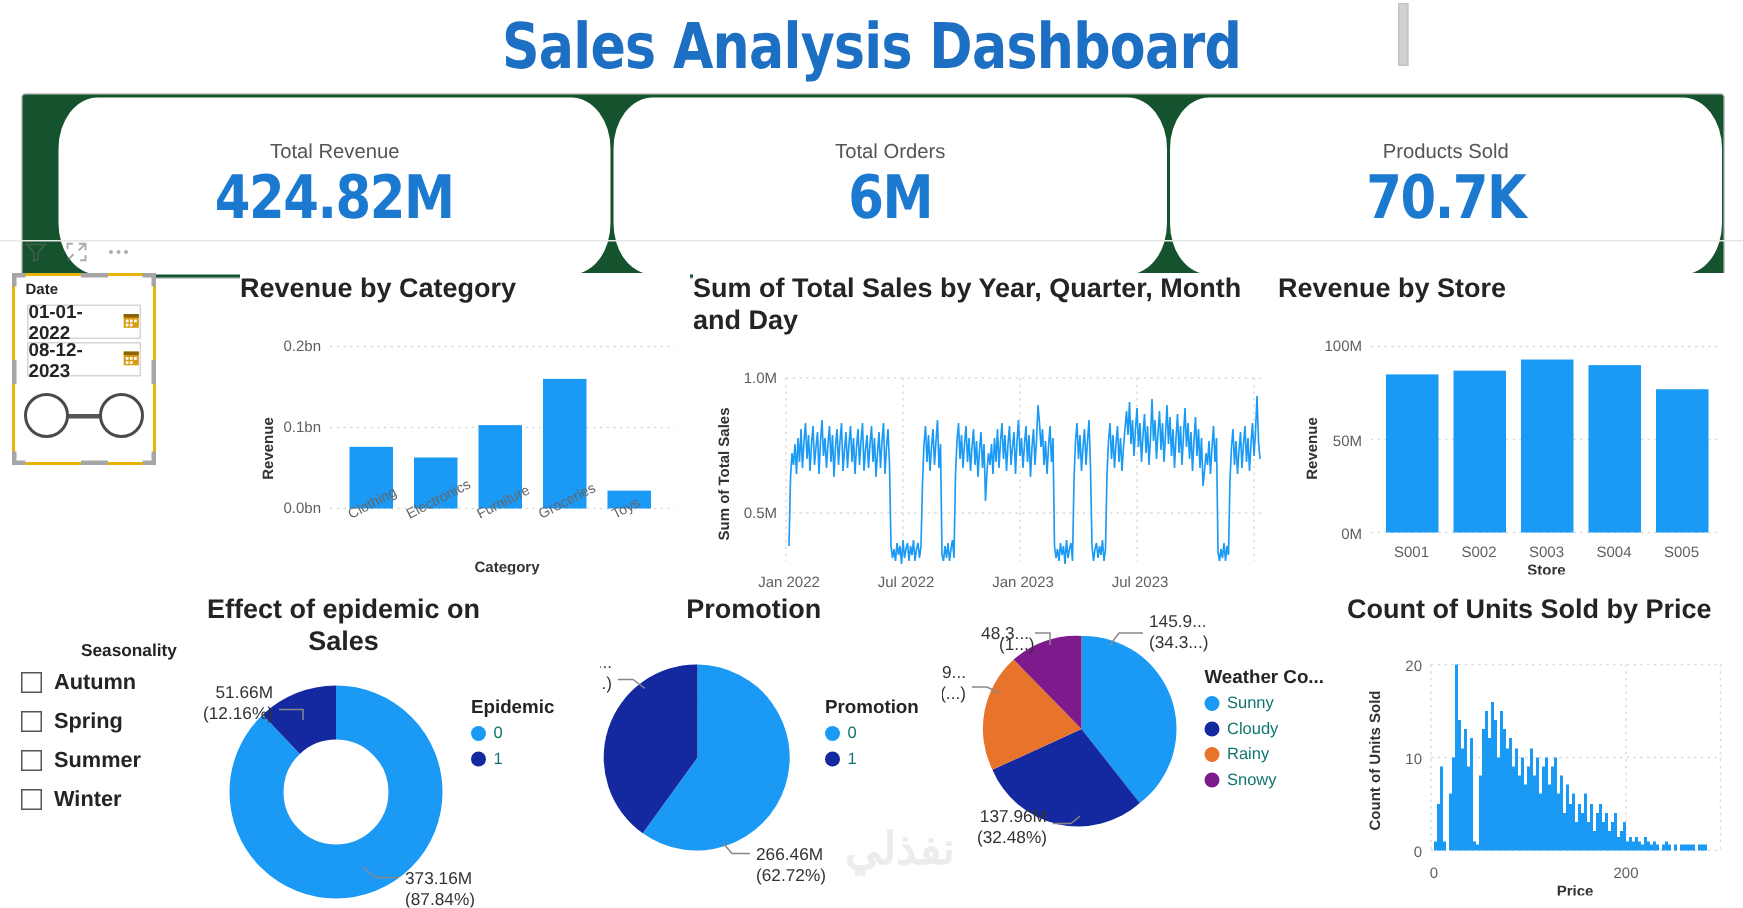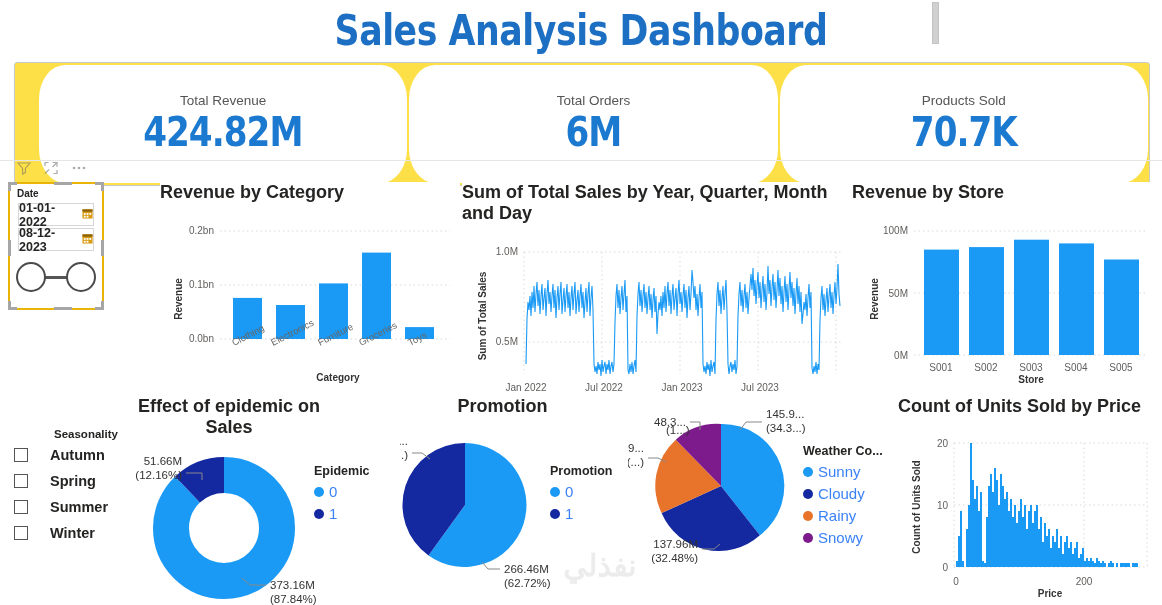--- a/index.html
+++ b/index.html
@@ -21,21 +21,21 @@
     transform: scaleX(0.92); transform-origin: center;
   }
   .title-scrollbar {
     position: absolute; left: 932px; top: 2px; width: 7px; height: 42px;
     background: #d0d0d0; border: 1px solid #c4c4c4;
   }
 
   
   .kpi-band {
     position: absolute; left: 14px; top: 62px; width: 1136px; height: 124px;
-    background: #fde047; border: 1px solid #c9c9c9; border-radius: 3px;
+    background: #14532d; border: 1px solid #c9c9c9; border-radius: 3px;
     display: flex;
     padding-left: 23px;
   }
   .kpi-card {
     flex: 1; margin: 2px 1px; background: #ffffff;
     border-radius: 26px / 34px;
     display: flex; flex-direction: column; align-items: center; justify-content: center;
   }
   .kpi-label { font-size: 13.5px; color: #555555; margin-bottom: 1px; }
   .kpi-value {
@@ -83,38 +83,38 @@
     position: absolute; top: 2px; width: 30px; height: 30px; border-radius: 50%;
     background: #fff; border: 2px solid #4a4a4a;
   }
   .knob-l { left: -4px; } .knob-r { right: -4px; }
 
   
   .season {
     position: absolute; left: 14px; top: 428px; width: 120px;
   }
   .season-title { font-size: 11.5px; font-weight: bold; color: #252423; margin-bottom: 7px; margin-left: 40px; }
-  .season-item { display: flex; align-items: center; gap: 22px; margin-bottom: 10px; }
+  .season-item { display: flex; align-items: center; gap: 8px; margin-bottom: 10px; }
   .cbox { width: 14px; height: 14px; border: 1.6px solid #555; background: #fff; }
   .season-label { font-size: 14.5px; font-weight: bold; color: #252423; }
 
   
   .panel { position: absolute; background: #fff; }
   .panel-title { font-size: 18px; color: #252423; font-weight: 600; }
   .panel-title.c { text-align: center; }
   .ax-lbl { font-size: 9.5px; fill: #666; }
   .ax-lbl-m { font-size: 10px; fill: #605E5C; }
   .ax-name { font-size: 10px; fill: #333; font-weight: 600; }
   .grid { stroke: #d9d9d9; stroke-width: 1; stroke-dasharray: 1.5 3; }
   .bar { fill: #1A9AF5; }
   .series-line { fill: none; stroke: #1A9AF5; stroke-width: 1.1; }
   .leg-title { font-size: 12.5px; font-weight: bold; color: #252423; }
   .leg-row { display: flex; align-items: center; gap: 5px; margin-top: 5px; }
   .leg-dot { width: 10px; height: 10px; border-radius: 50%; }
-  .leg-text { font-size: 15px; color: #3b82f6; }
+  .leg-text { font-size: 11px; color: #0f766e; }
   .dlabel { font-size: 11.5px; fill: #333; }
   .leader { stroke: #888; stroke-width: 1; fill: none; }
 
   
   .wm {
     position: absolute; left: 430px; top: 548px; width: 340px;
     text-align: center; color: #ebebeb; pointer-events: none;
   }
   .wm-ar { font-size: 30px; font-weight: bold; letter-spacing: 4px; color: #ececec; }
   .wm-en { font-size: 21px; color: #eeeeee; margin-top: -4px; }

